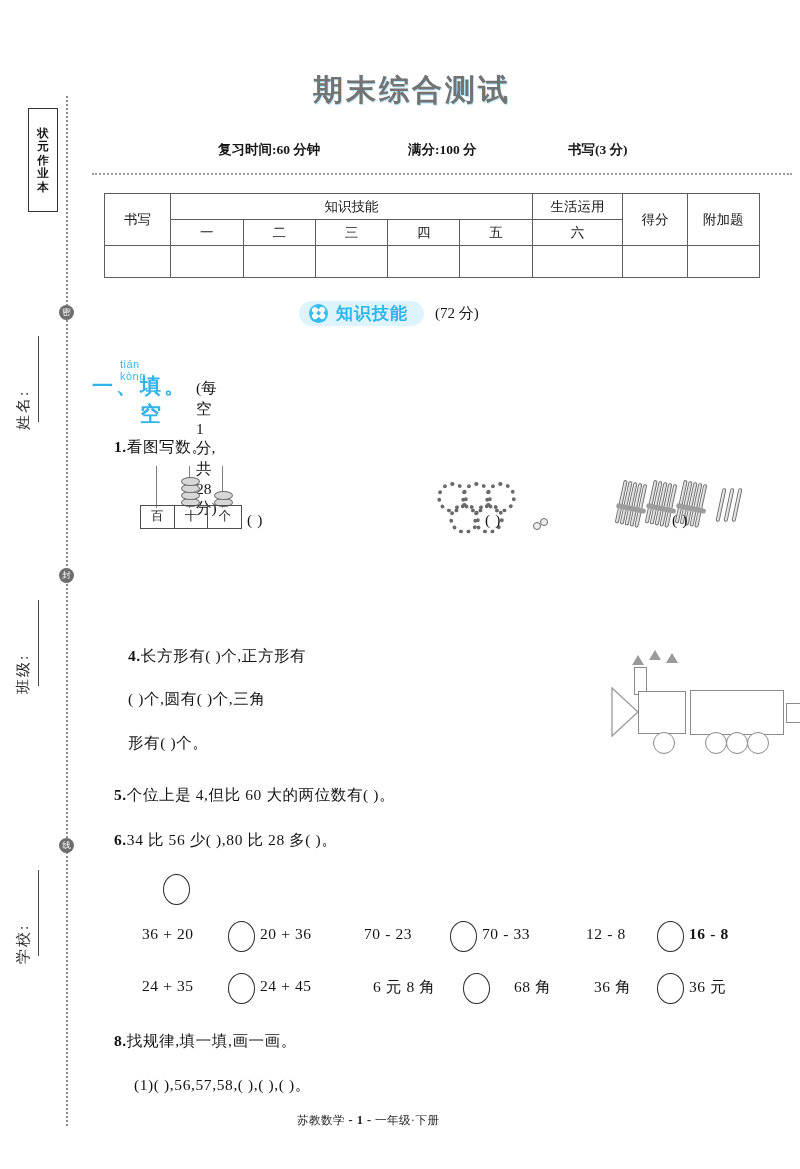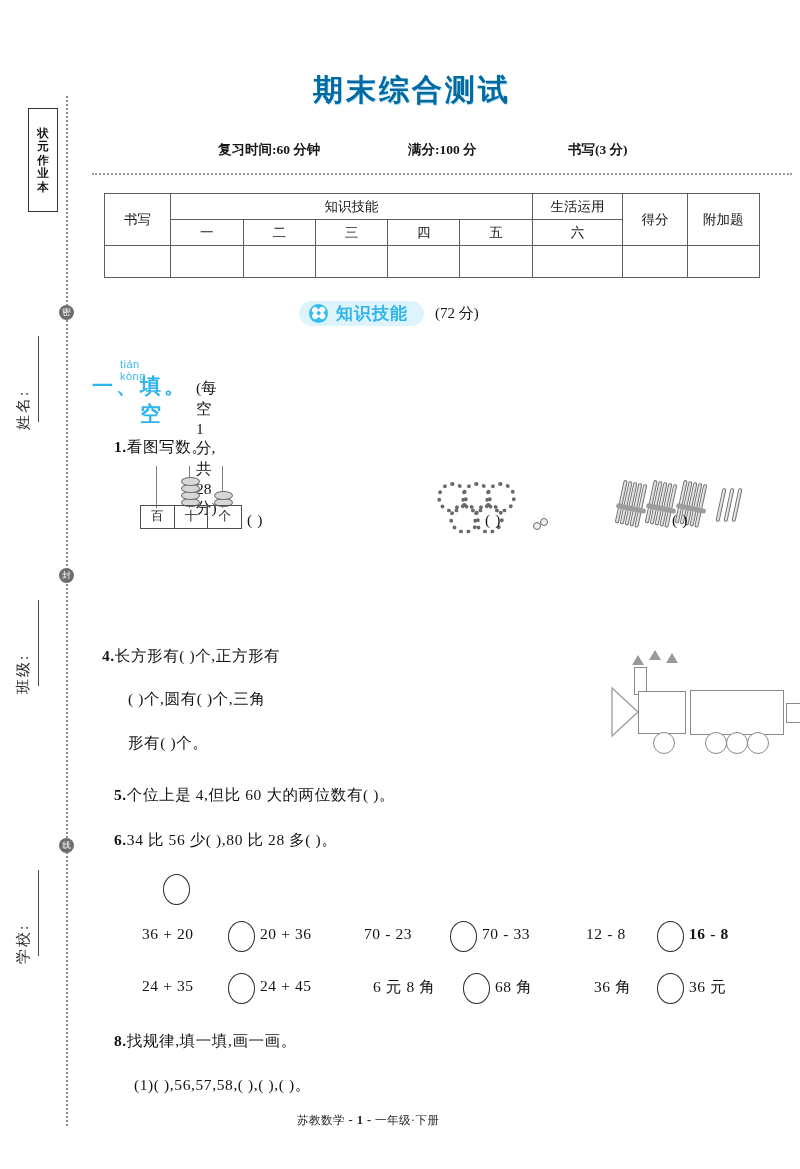--- a/index.html
+++ b/index.html
@@ -85,21 +85,21 @@
     width: 708px; height: 1169px;
   }
 
   .paper-title {
     position: absolute;
     left: 0; top: 70px;
     width: 640px;
     text-align: center;
     font-size: 30px;
     font-weight: bold;
-    color: #0369a1;
+    color: #737373;
     letter-spacing: 3px;
     font-family: "Liberation Sans", sans-serif;
     text-shadow: 0.8px 0.8px 0 #b7e7fb;
   }
 
   .meta-row {
     position: absolute;
     left: 126px; top: 141px;
     width: 520px;
     display: flex;
@@ -521,21 +521,21 @@
       <span class="band"></span>
     </div>
     <div class="single" style="left:100px; top:8px;"></div>
     <div class="single" style="left:108px; top:8px;"></div>
     <div class="single" style="left:116px; top:8px;"></div>
   </div>
   <div class="qline" style="left:580px; top:511px;">(        )</div>
 
 
 
-  <div class="qline" style="left:10px; top:646px;">
+  <div class="qline" style="left:36px; top:646px;">
     <span class="qnum">4.</span><span>长方形有(          )个,正方形有</span>
   </div>
   <div class="qline" style="left:36px; top:689px;">(          )个,圆有(          )个,三角</div>
   <div class="qline" style="left:36px; top:733px;">形有(          )个。</div>
 
   <div class="train">
     <div class="tr-tri" style="left:28px; top:10px; border-left:6px solid transparent; border-right:6px solid transparent; border-bottom:10px solid #9a9a9a;"></div>
     <div class="tr-tri" style="left:45px; top:5px; border-left:6px solid transparent; border-right:6px solid transparent; border-bottom:10px solid #9a9a9a;"></div>
     <div class="tr-tri" style="left:62px; top:8px; border-left:6px solid transparent; border-right:6px solid transparent; border-bottom:10px solid #9a9a9a;"></div>
     <div class="tr-rect" style="left:30px; top:22px; width:13px; height:28px;"></div>
@@ -573,21 +573,21 @@
   <div class="qline" style="left:494px; top:925px;">12 - 8</div>
   <div class="cmp-circ" style="left:565px; top:921px;"></div>
   <div class="qline" style="left:597px; top:925px;font-weight:bold;">16 - 8</div>
 
   <div class="qline" style="left:50px; top:977px;">24 + 35</div>
   <div class="cmp-circ" style="left:136px; top:973px;"></div>
   <div class="qline" style="left:168px; top:977px;">24 + 45</div>
 
   <div class="qline" style="left:281px; top:977px;">6 元 8 角</div>
   <div class="cmp-circ" style="left:371px; top:973px;"></div>
-  <div class="qline" style="left:403px; top:977px;text-align:center;">68 角</div>
+  <div class="qline" style="left:422px; top:977px;text-align:center;">68 角</div>
 
   <div class="qline" style="left:502px; top:977px;">36 角</div>
   <div class="cmp-circ" style="left:565px; top:973px;"></div>
   <div class="qline" style="left:597px; top:977px;">36 元</div>
 
   <div class="qline" style="left:22px; top:1031px;">
     <span class="qnum">8.</span><span>找规律,填一填,画一画。</span>
   </div>
   <div class="qline" style="left:42px; top:1075px;text-align:center;">(1)(           ),56,57,58,(           ),(           ),(           )。</div>
 

